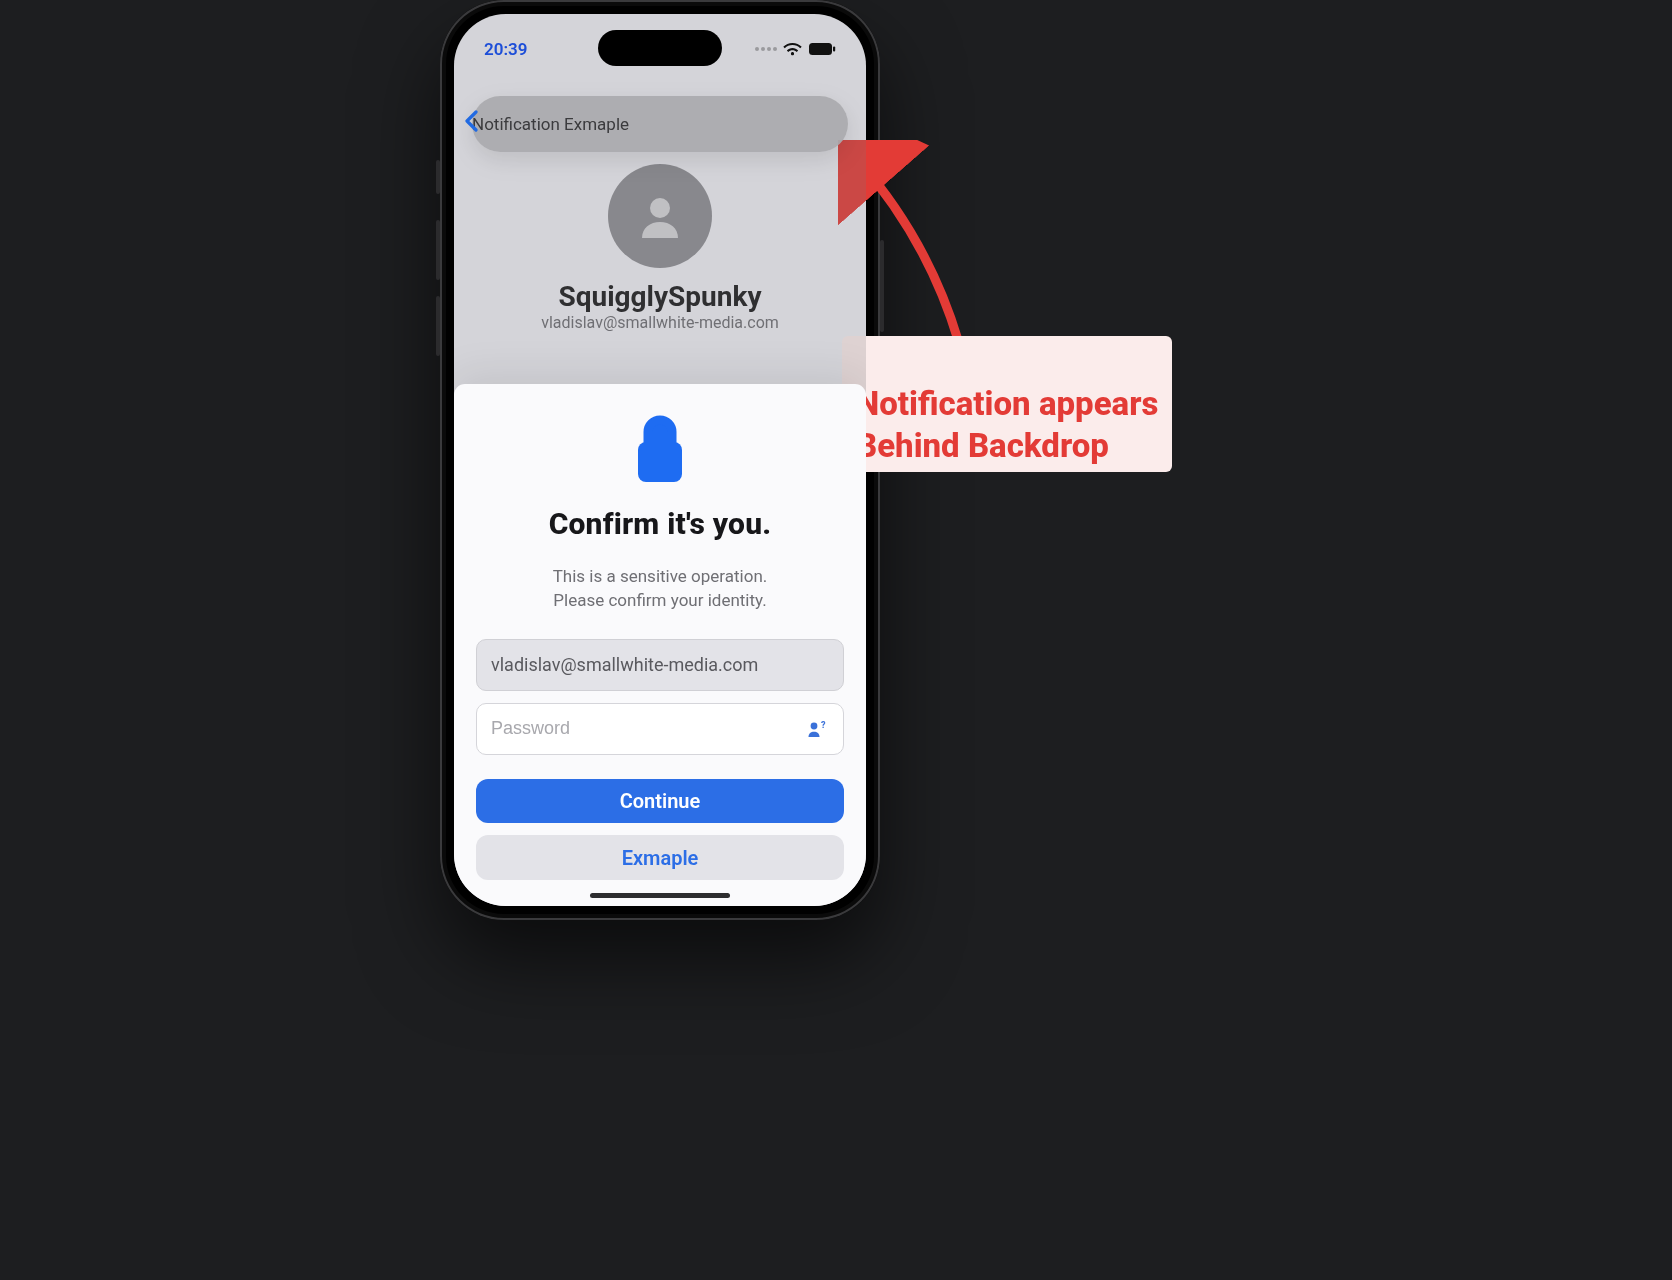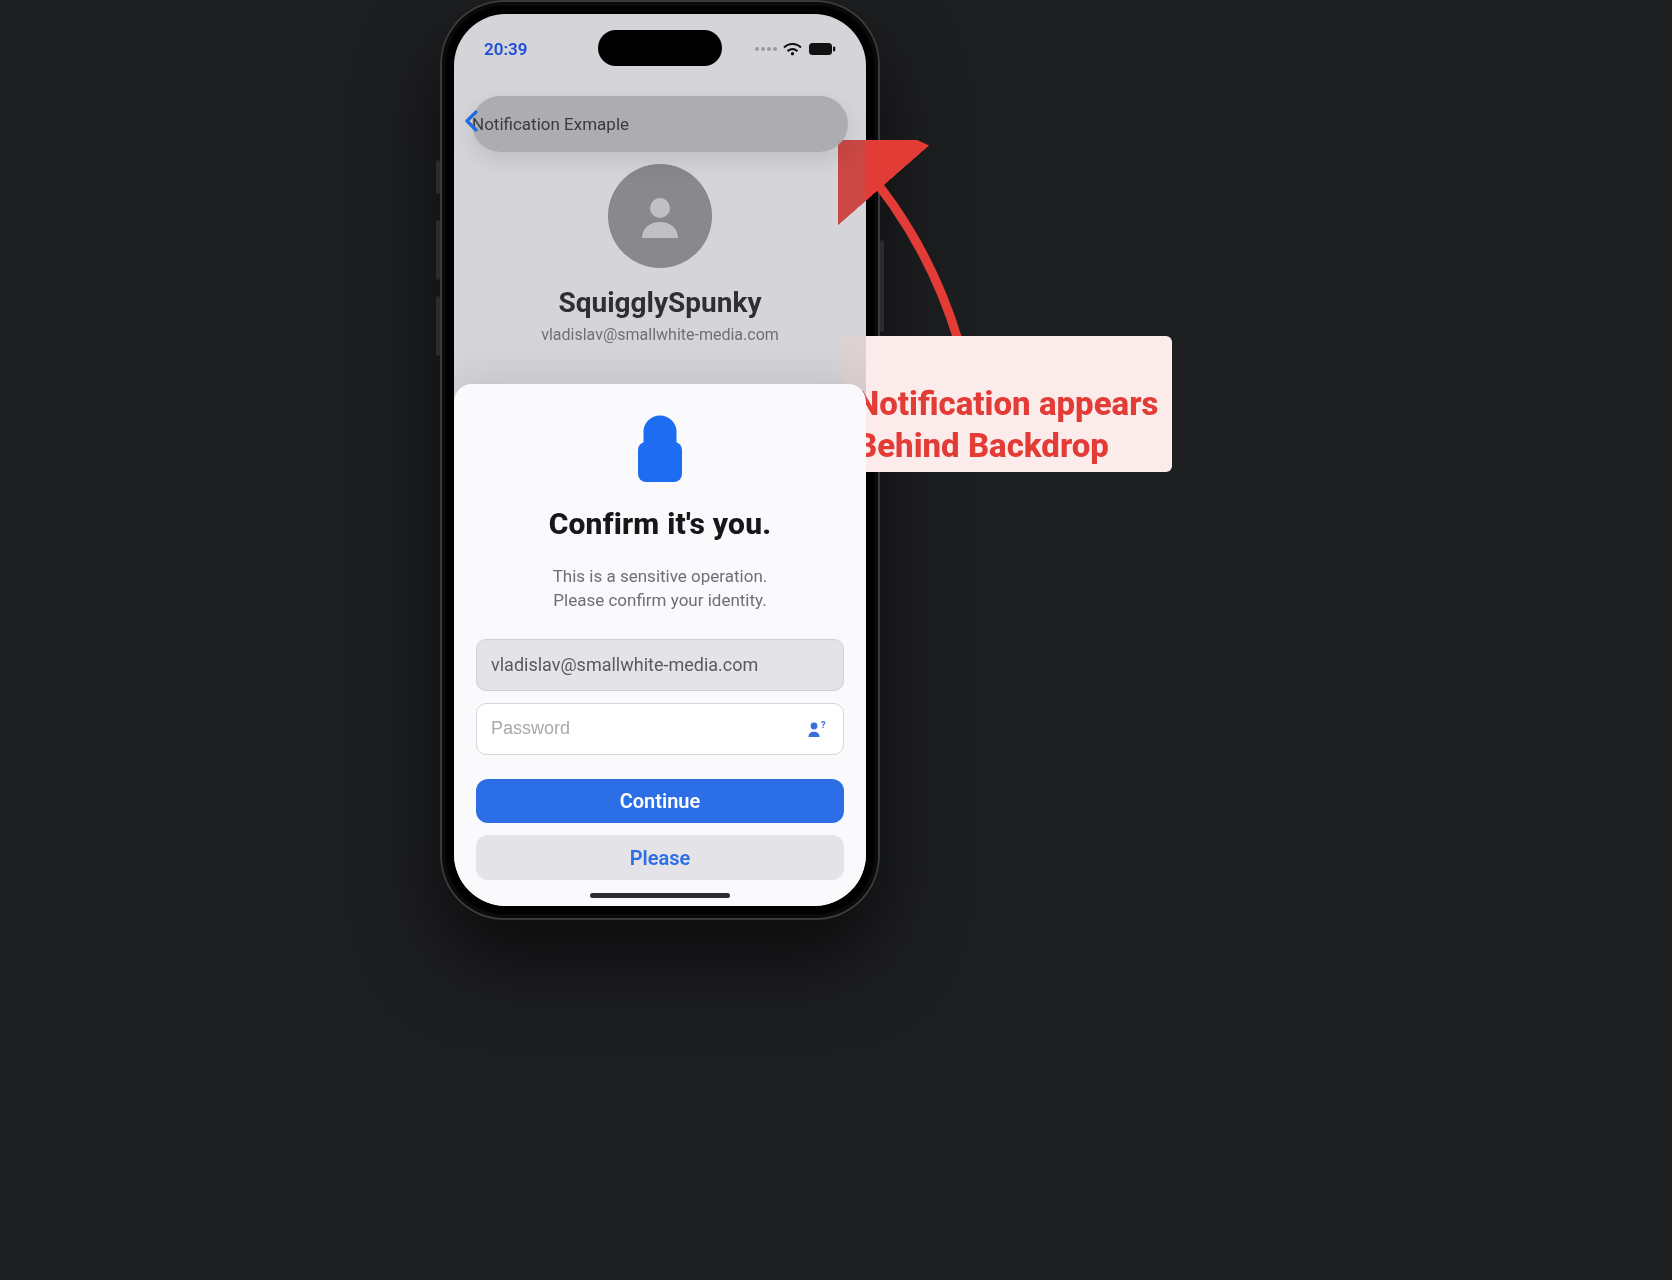--- a/index.html
+++ b/index.html
@@ -104,21 +104,21 @@
     font-size:17px;
     z-index: 20;
     box-shadow: 0 8px 24px rgba(0,0,0,.12);
   }
 
   
   .profile {
     position:absolute;
     top: 150px; left:0; right:0;
     display:flex; flex-direction:column; align-items:center;
-    gap:6px;
+    gap:0;
     z-index: 10;
   }
   .avatar {
     width: 104px; height:104px; border-radius:50%;
     background:#8d8d92;
     display:flex; align-items:center; justify-content:center;
   }
   .username { font-size:28px; font-weight:700; color:#1b1b1d; margin-top:12px; }
   .email { font-size:16px; color:#6e6e73; }
 
@@ -127,20 +127,21 @@
     position:absolute;
     left:0; right:0; bottom:0;
     top: 370px;
     background:#fafafc;
     border-top-left-radius: 18px;
     border-top-right-radius: 18px;
     padding: 28px 22px 26px;
     display:flex; flex-direction:column; align-items:center;
     z-index: 40;
     box-shadow: 0 -10px 40px rgba(0,0,0,.08);
+    border-radius: 11px;
   }
   .lock-icon { color:#1e6cf2; margin-bottom:14px; }
   .sheet h1 { font-size:30px; font-weight:800; color:#17171a; letter-spacing:.2px; }
   .sheet .sub { font-size:17px; color:#6f6f74; text-align:center; margin-top:24px; line-height:1.4; }
   .sheet .sub span { display:block; }
 
   .fields { width:100%; margin-top:26px; display:flex; flex-direction:column; gap:12px; }
   .field {
     width:100%; height:52px;
     border:1px solid #d5d5da;
@@ -280,21 +281,21 @@
                 <text x="14" y="8" font-size="9" font-weight="800" fill="#3a71d9">?</text>
               </svg>
           </span>
         </div>
       </div>
 
       <div class="btn primary">
         <span>Continue</span>
       </div>
       <div class="btn secondary">
-        <span>Please</span>
+        <span>Exmaple</span>
       </div>
     </div>
 
     <div class="home-indicator"></div>
   </div>
 </div>
 
 <svg class="arrow" viewBox="0 0 140 210">
   <defs>
     <marker id="ahead" markerWidth="18" markerHeight="18" refX="4" refY="7" orient="auto">

